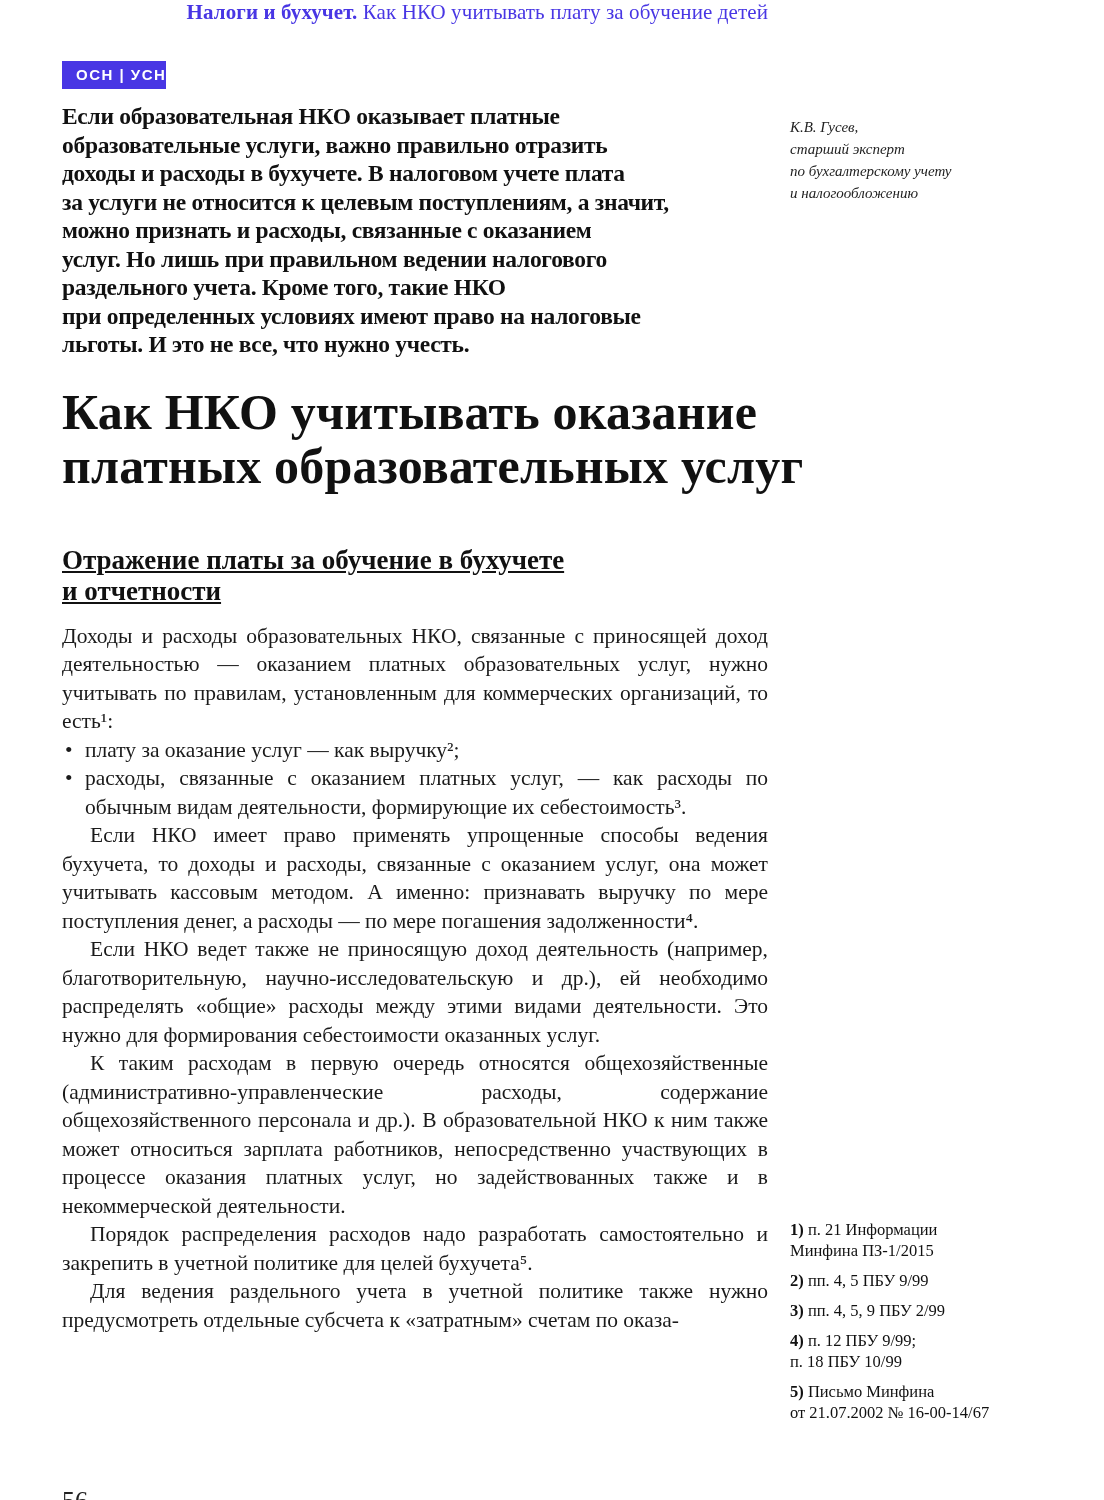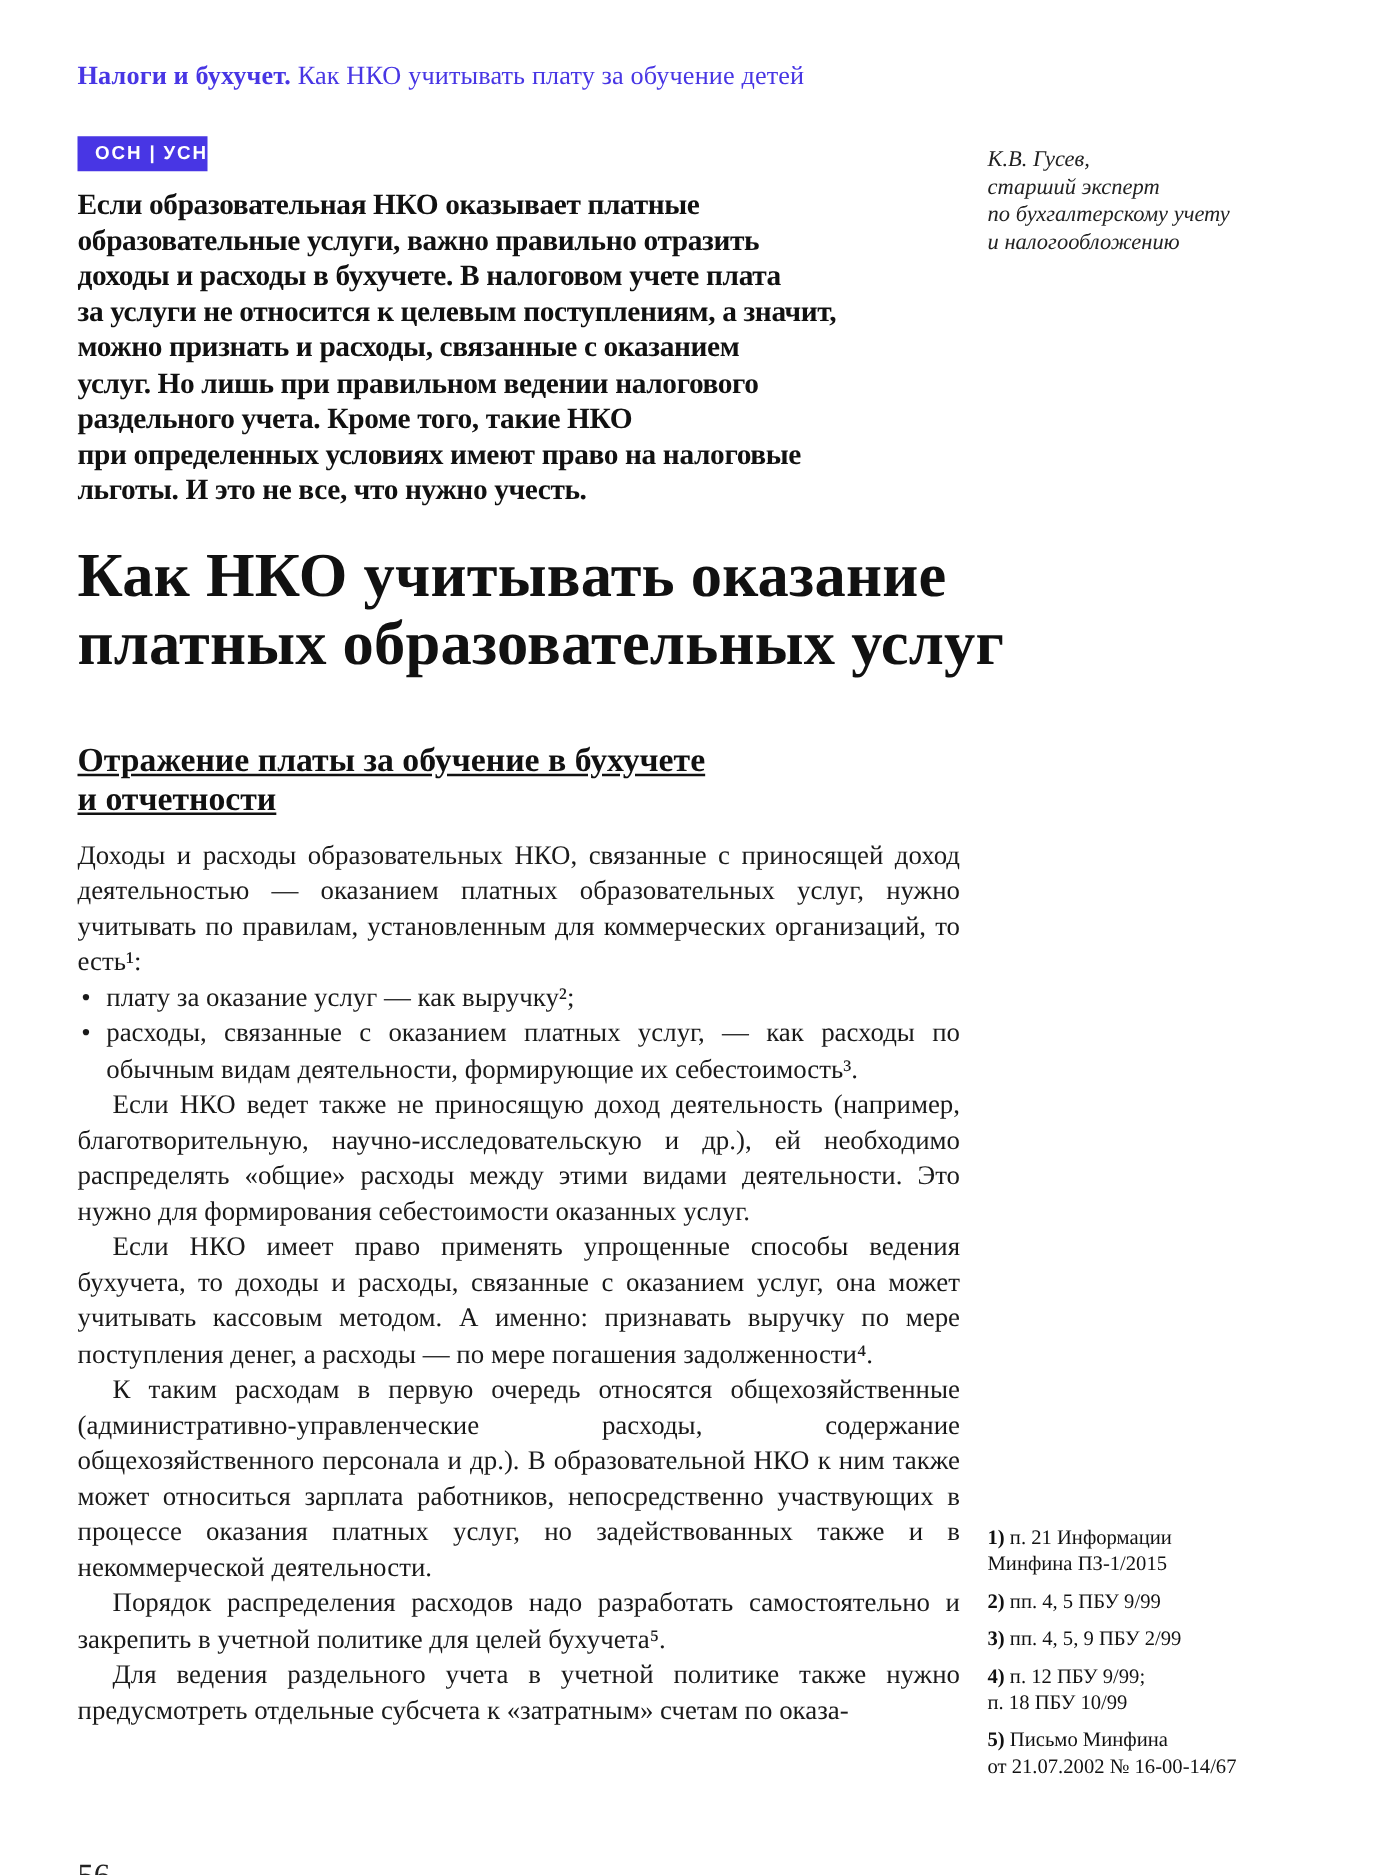--- a/index.html
+++ b/index.html
@@ -15,25 +15,25 @@
     overflow: hidden;
     background: #ffffff;
   }
   .main-col {
     position: absolute;
     left: 62px; top: 0;
     width: 706px;
   }
   
   .runhead {
-    margin-top: 48px;
     font-size: 21px;
     line-height: 1.15;
     color: #4836e4;
     letter-spacing: 0.1px;
+    text-align: right;
   }
   .runhead .rubric { font-weight: bold; }
   
   .badge {
     display: inline-block;
     margin-top: 37px;
     background: #4836e4;
     color: #ffffff;
     font-family: "Liberation Sans", "DejaVu Sans", sans-serif;
     font-weight: bold;
@@ -85,21 +85,21 @@
   .bullet-list li::before {
     content: "\2022";
     position: absolute; left: 3px; top: 0;
   }
   
   .author {
     position: absolute;
     left: 790px; top: 116px;
     width: 230px;
     font-style: italic;
-    font-size: 18px;
+    font-size: 15px;
     line-height: 22px;
     color: #222;
   }
   .author .role { white-space: pre-line; }
   
   .footnotes {
     position: absolute;
     left: 790px; top: 1219px;
     width: 228px;
     font-size: 16.5px;
@@ -144,22 +144,22 @@
 
     <h2 class="section-heading" style="margin-bottom:0;text-decoration:underline;">Отражение платы за обучение в бухучете
 и отчетности</h2>
 
     <div class="body-text">
       <p>Доходы и расходы образовательных НКО, связанные с приносящей доход деятельностью — оказанием платных образовательных услуг, нужно учитывать по правилам, установленным для коммерческих организаций, то есть¹:</p>
       <ul class="bullet-list">
         <li>плату за оказание услуг — как выручку²;</li>
         <li>расходы, связанные с оказанием платных услуг, — как расходы по обычным видам деятельности, формирующие их себестоимость³.</li>
       </ul>
+      <p class="indent">Если НКО имеет право применять упрощенные способы ведения бухучета, то доходы и расходы, связанные с оказанием услуг, она может учитывать кассовым методом. А именно: признавать выручку по мере поступления денег, а расходы — по мере погашения задолженности⁴.</p>
       <p class="indent">Если НКО ведет также не приносящую доход деятельность (например, благотворительную, научно-исследовательскую и др.), ей необходимо распределять «общие» расходы между этими видами деятельности. Это нужно для формирования себестоимости оказанных услуг.</p>
-      <p class="indent">Если НКО имеет право применять упрощенные способы ведения бухучета, то доходы и расходы, связанные с оказанием услуг, она может учитывать кассовым методом. А именно: признавать выручку по мере поступления денег, а расходы — по мере погашения задолженности⁴.</p>
       <p class="indent">К таким расходам в первую очередь относятся общехозяйственные (административно-управленческие расходы, содержание общехозяйственного персонала и др.). В образовательной НКО к ним также может относиться зарплата работников, непосредственно участвующих в процессе оказания платных услуг, но задействованных также и в некоммерческой деятельности.</p>
       <p class="indent">Порядок распределения расходов надо разработать самостоятельно и закрепить в учетной политике для целей бухучета⁵.</p>
       <p class="indent">Для ведения раздельного учета в учетной политике также нужно предусмотреть отдельные субсчета к «затратным» счетам по оказа-</p>
     </div>
 
   </div>
 
   <div class="author">
     <div>К.В. Гусев,</div>
     <div class="role">старший эксперт

